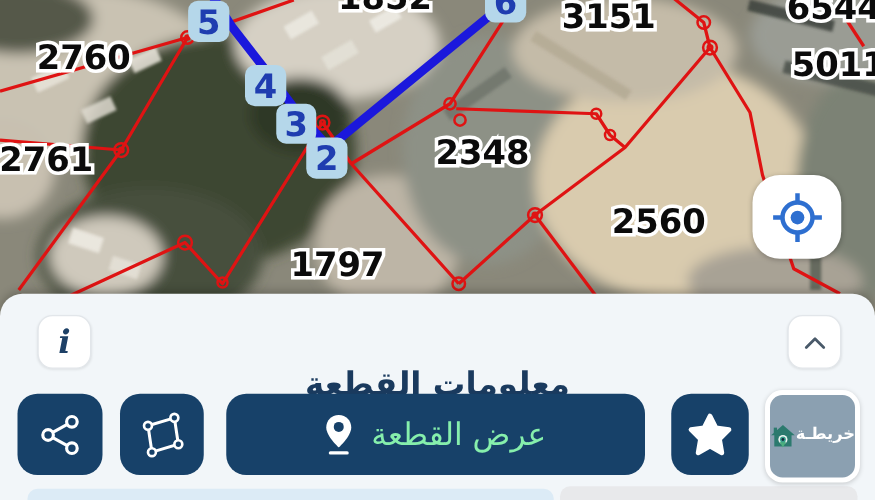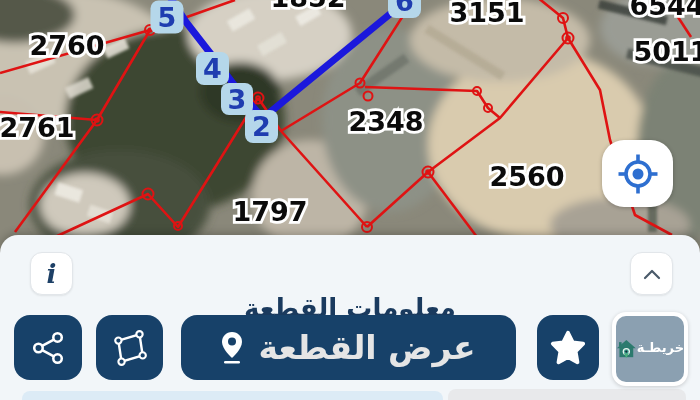--- a/index.html
+++ b/index.html
@@ -20,21 +20,21 @@
   .collapse-btn{left:auto;right:27px;top:17px;}
   .info-glyph{font-family:"DejaVu Serif","Liberation Serif",serif;font-style:italic;
     font-weight:bold;font-size:26px;color:#1d4066;line-height:1;}
   .panel-title{position:absolute;left:0;right:0;top:22px;text-align:center;font-size:26px;
     font-weight:bold;color:#1a3a5e;direction:rtl;margin-top:36px;}
   .navy-btn{position:absolute;top:80px;background:#174169;border:none;border-radius:16px;
     display:flex;align-items:center;justify-content:center;cursor:pointer;}
   .share-btn{left:14px;width:68px;height:65px;}
   .poly-btn{left:96px;width:67px;height:65px;}
   .main-btn{left:181px;width:335px;height:65px;gap:15px;}
-  .main-btn .lbl{color:#e5e5e5;font-size:33px;font-weight:bold;direction:rtl;}
+  .main-btn .lbl{color:#86efac;font-size:25px;font-weight:normal;direction:rtl;}
   .star-btn{left:537px;width:62px;height:65px;}
   .logo-card{position:absolute;left:612px;top:77px;width:76px;height:74px;background:#fff;
     border-radius:14px;box-shadow:0 1px 4px rgba(0,0,0,.18);padding:4px;z-index:3;}
   .logo-inner{width:100%;height:100%;background:#8ba0b1;border-radius:10px;display:flex;
     flex-direction:row;align-items:center;justify-content:flex-end;overflow:hidden;}
   .logo-text{color:#fff;font-size:13px;font-weight:bold;line-height:1.2;margin-bottom:2px;direction:rtl;}
   .peek-blue{position:absolute;left:22px;top:156px;width:421px;height:9px;background:#dcebf6;
     border-radius:8px 8px 0 0;}
   .peek-gray{position:absolute;left:448px;top:154px;width:238px;height:11px;background:#e8e9eb;
     border-radius:8px 8px 0 0;}

